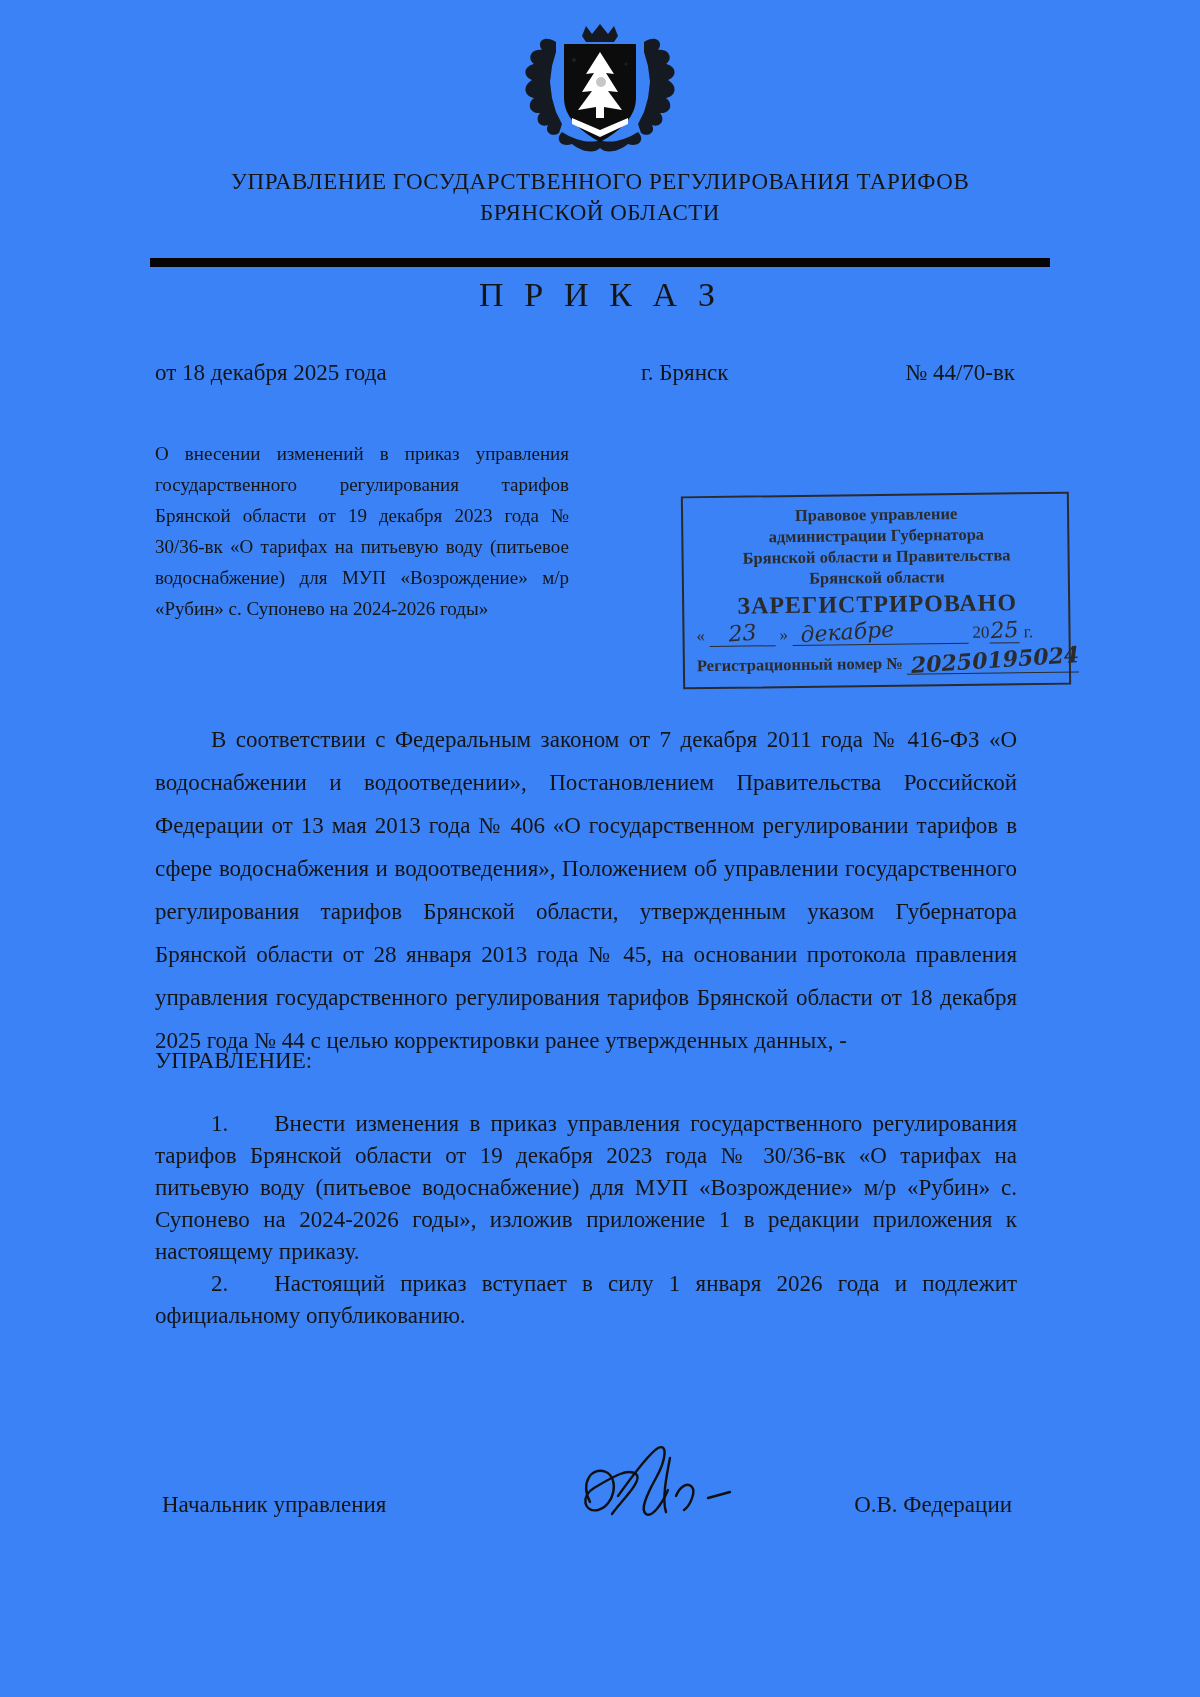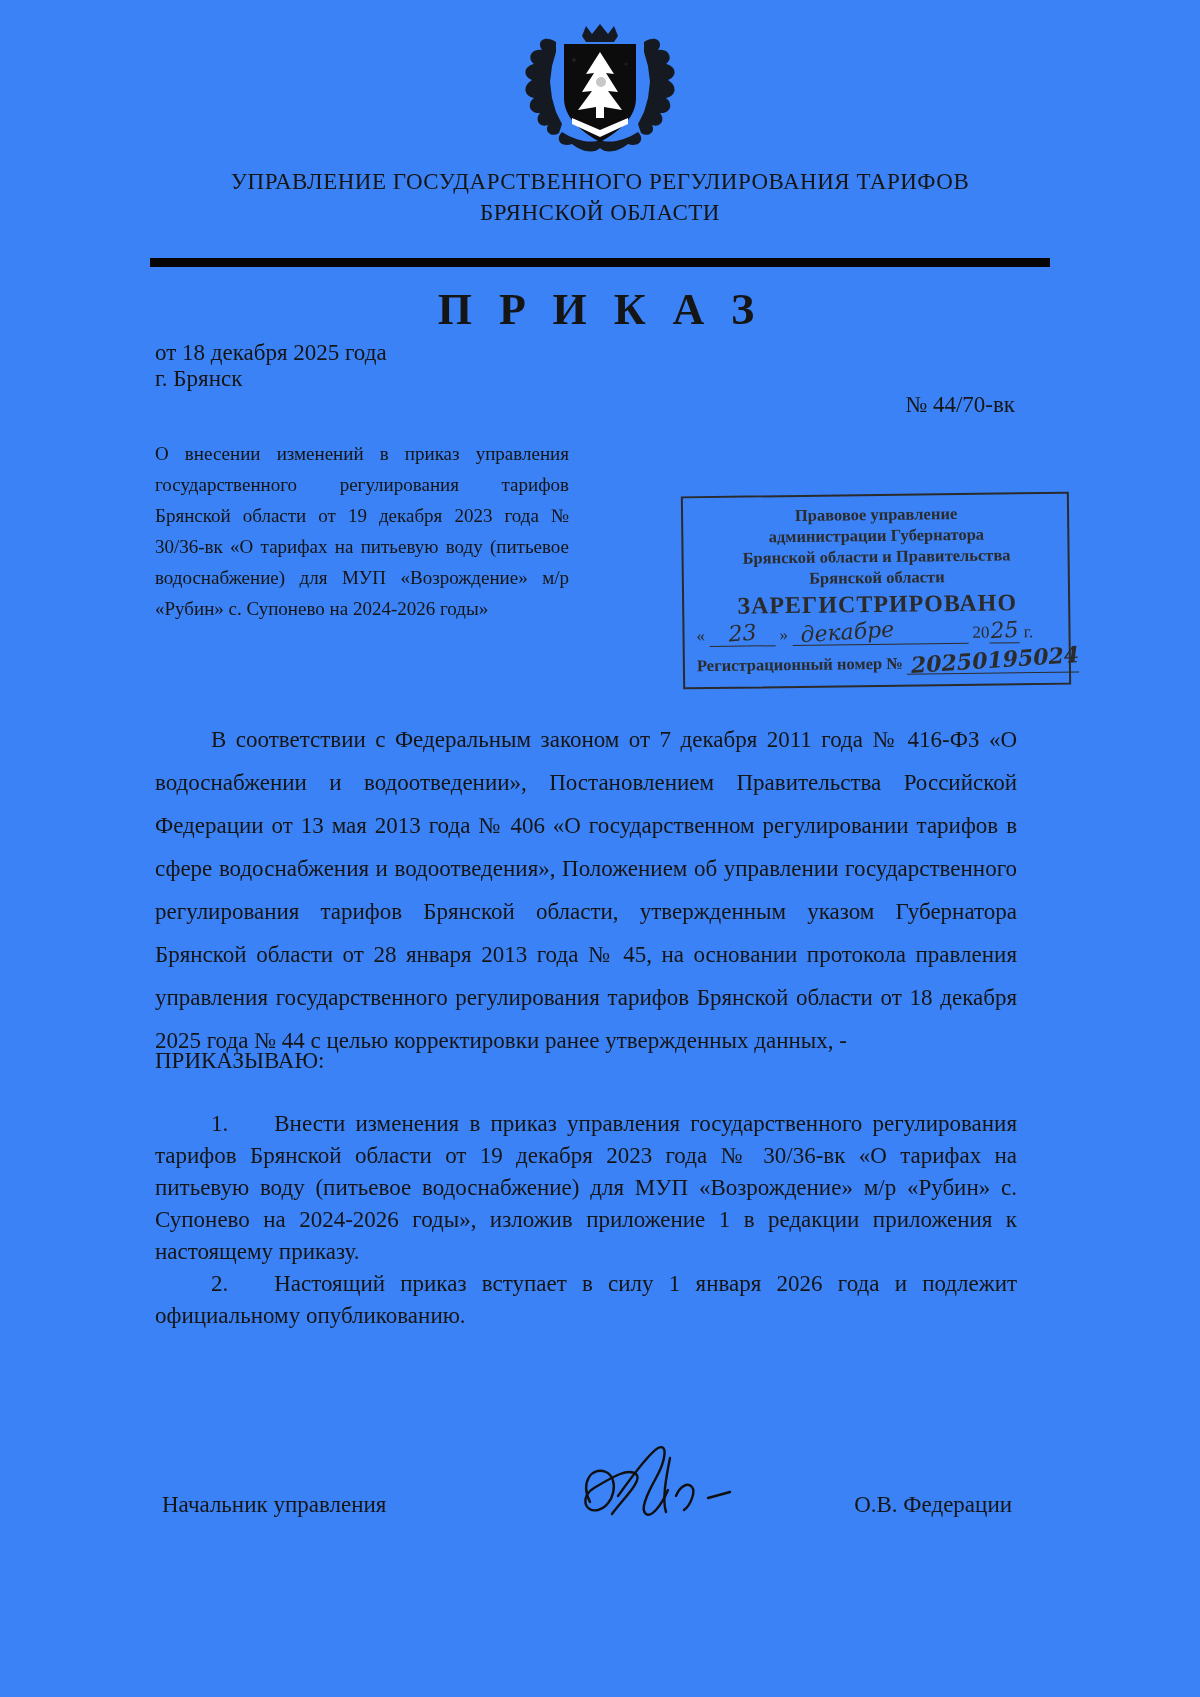--- a/index.html
+++ b/index.html
@@ -9,26 +9,26 @@
     font-family:"Liberation Serif","DejaVu Serif",serif;
     overflow:hidden;
   }
   
   .emblem{position:absolute;top:20px;left:50%;transform:translateX(-50%);}
   
   .org{position:absolute;top:166px;left:0;width:100%;text-align:center;
        font-size:23px;line-height:31px;letter-spacing:.5px;}
   .rule{position:absolute;top:258px;left:150px;width:900px;height:9px;background:#050505;}
   
-  .title{position:absolute;top:284px;left:0;width:100%;text-align:center;
-         font-size:44px;font-weight:bold;letter-spacing:.18em;}
+  .title{position:absolute;top:276px;left:0;width:100%;text-align:center;
+         font-size:34px;font-weight:normal;letter-spacing:.18em;}
   
-  .dateline{position:absolute;top:340px;left:155px;width:860px;display:flex;font-size:23px;flex-direction:column;}
+  .dateline{position:absolute;top:360px;left:155px;width:860px;display:flex;font-size:23px;}
   .dateline .c1{flex:1;text-align:left;}
-  .dateline .c2{flex:1;text-align:left;}
+  .dateline .c2{flex:1;text-align:right;}
   .dateline .c3{flex:1;text-align:right;}
   
   .subject-row{position:absolute;top:438px;left:155px;width:890px;height:278px;}
   .subject{width:414px;font-size:19px;line-height:31px;text-align:justify;}
   
   .stamp{
     position:absolute;left:527px;top:56px;width:362px;
     border:2px solid #2a2a2a;padding:8px 10px 10px 12px;
     transform:rotate(-.7deg);color:#2b2b2b;
   }
@@ -123,21 +123,21 @@
       </div>
       <div class="stamp-regline">
         <span>Регистрационный номер №</span>
         <span class="blank num"><span class="hand">20250195024</span></span>
       </div>
     </div>
   </div>
 
   <div class="preamble">В соответствии с Федеральным законом от 7 декабря 2011 года № 416-ФЗ «О водоснабжении и водоотведении», Постановлением Правительства Российской Федерации от 13 мая 2013 года № 406 «О государственном регулировании тарифов в сфере водоснабжения и водоотведения», Положением об управлении государственного регулирования тарифов Брянской области, утвержденным указом Губернатора Брянской области от 28 января 2013 года № 45, на основании протокола правления управления государственного регулирования тарифов Брянской области от 18 декабря 2025 года № 44 с целью корректировки ранее утвержденных данных, -</div>
 
-  <div class="orderword">ПРИКАЗЫВАЮ:</div>
+  <div class="orderword">УПРАВЛЕНИЕ:</div>
 
   <div class="items">
     <p><span>1.</span><span class="tabgap"></span><span>Внести изменения в приказ управления государственного регулирования тарифов Брянской области от 19 декабря 2023 года № 30/36-вк «О тарифах на питьевую воду (питьевое водоснабжение) для МУП «Возрождение» м/р «Рубин» с. Супонево на 2024-2026 годы», изложив приложение 1 в редакции приложения к настоящему приказу.</span></p>
     <p><span>2.</span><span class="tabgap"></span><span>Настоящий приказ вступает в силу 1 января 2026 года и подлежит официальному опубликованию.</span></p>
   </div>
 
   <div class="sigrow">
     <div class="sig-pos">Начальник управления</div>
     <div class="sig-svg">
       <svg width="190" height="100" viewBox="0 0 190 100" xmlns="http://www.w3.org/2000/svg">

